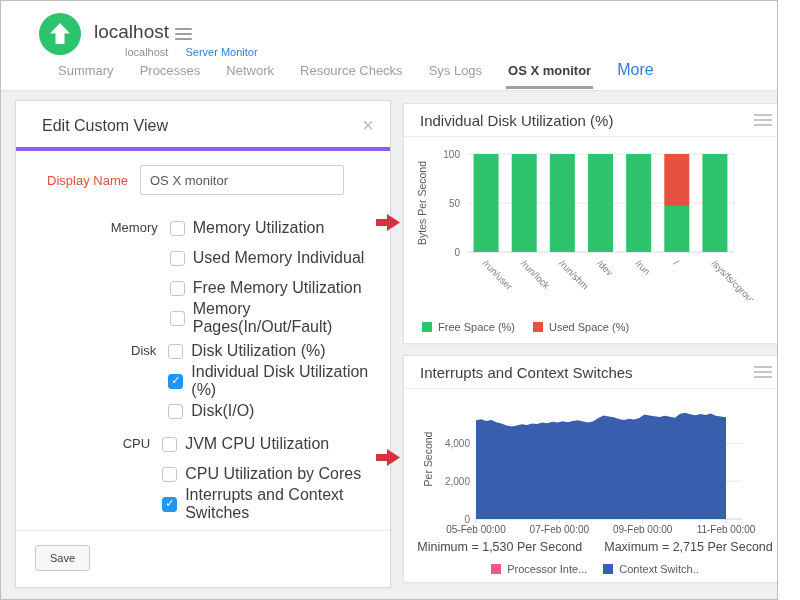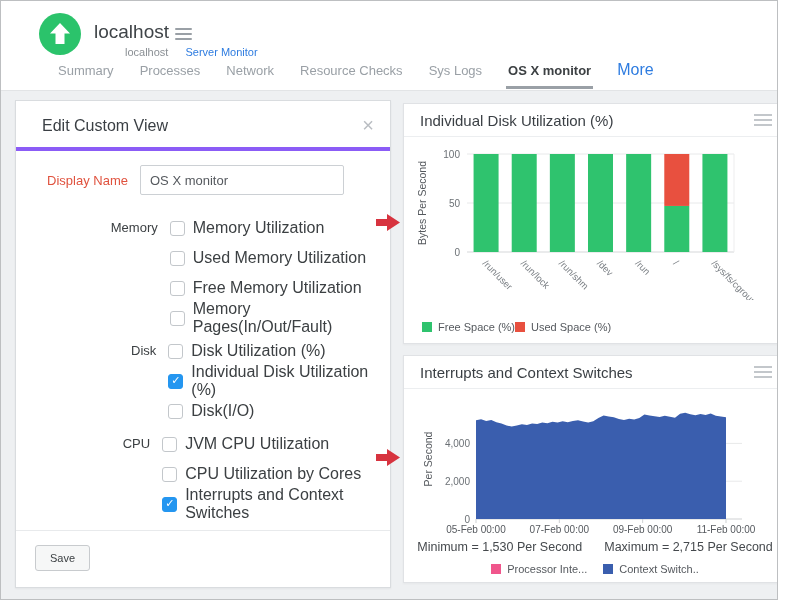--- a/index.html
+++ b/index.html
@@ -60,21 +60,21 @@
   .card { position:absolute; background:#fff; border:1px solid #e0e2e5;
           box-shadow:0 1px 2px rgba(0,0,0,.04); }
   .card-disk { left:402px; top:12px; width:384px; height:241px; }
   .card-ics  { left:402px; top:264px; width:384px; height:228px; }
   .card-header { position:relative; height:33px; border-bottom:1px solid #eceef0; }
   .card-title { position:absolute; left:16px; top:8px; font-size:15px; color:#3a3f44; }
   .card-menu { position:absolute; right:14px; top:10px; width:18px; cursor:pointer; }
   .card-menu .bar { height:2px; background:#c3c7cb; margin-bottom:3px; }
   .chart-svg { position:absolute; left:0; }
   .legend { position:absolute; display:flex; font-size:11px; color:#55595e; }
-  .legend-disk { left:18px; bottom:10px; }
+  .legend-disk { left:18px; bottom:10px; gap:18px; }
   .legend-ics { left:0; right:0; bottom:7px; justify-content:center; gap:16px; }
   .legend-item { display:flex; align-items:center; gap:6px; }
   .swatch { width:10px; height:10px; display:inline-block; }
   .stats { position:absolute; left:0; right:0; top:184px; display:flex;
            justify-content:center; gap:22px; font-size:12.5px; color:#45494d; }
 
   
   .arrow { position:absolute; width:24px; height:17px; }
   .arrow-1 { left:375px; top:123px; }
   .arrow-2 { left:375px; top:358px; }
@@ -125,21 +125,21 @@
       <div class="groups" id="groups">
           <div class="group">
             <div class="group-name">Memory</div>
             <div class="group-items">
               <div class="item">
                 <span class="cb"></span>
                 <span class="item-label">Memory Utilization</span>
               </div>
               <div class="item">
                 <span class="cb"></span>
-                <span class="item-label">Used Memory Utilization</span>
+                <span class="item-label">Used Memory Individual</span>
               </div>
               <div class="item">
                 <span class="cb"></span>
                 <span class="item-label">Free Memory Utilization</span>
               </div>
               <div class="item">
                 <span class="cb"></span>
                 <span class="item-label">Memory Pages(In/Out/Fault)</span>
               </div>
             </div>

